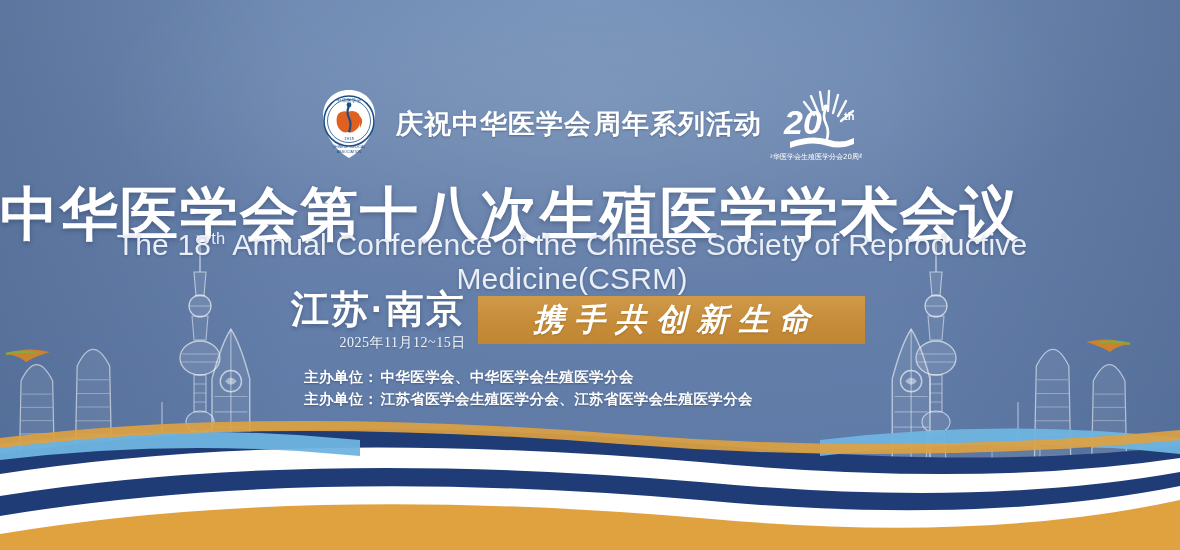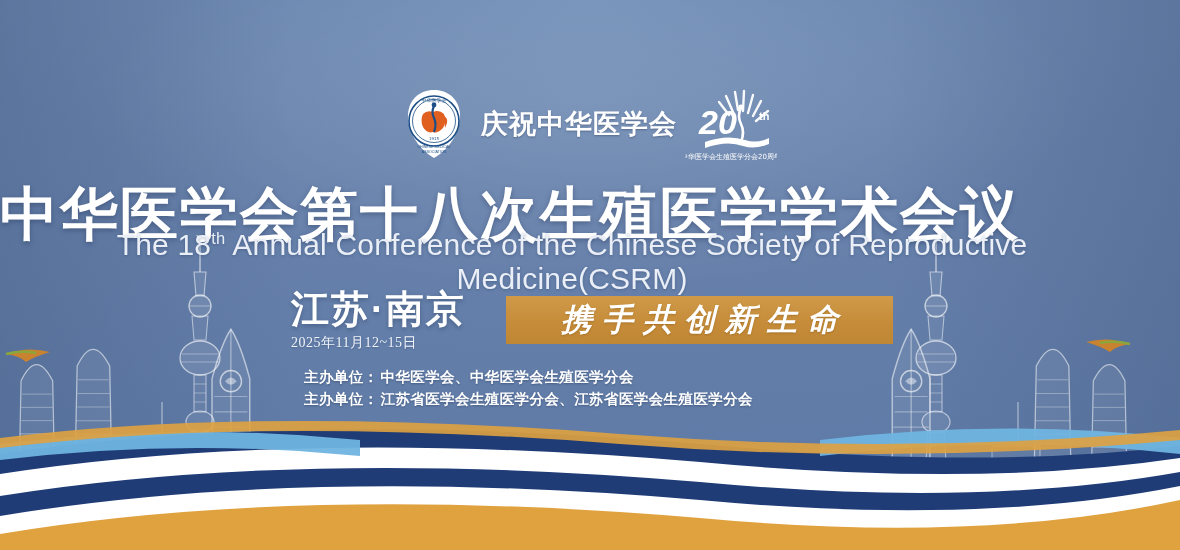--- a/index.html
+++ b/index.html
@@ -63,33 +63,33 @@
     font-family:"DejaVu Sans","Liberation Sans",sans-serif;
   }
   .title-en {
     position:absolute; top:228px; left:0; width:1144px; text-align:center;
     font-size:30px; color:#e9eef7; font-weight:300; letter-spacing:.2px;
     font-family:"Liberation Sans","DejaVu Sans",sans-serif;
     text-shadow:0 1px 3px rgba(28,45,78,.3);
   }
   .title-en sup { font-size:.55em; vertical-align:super; }
   
-  .place-block { position:absolute; top:290px; left:291px; text-align:left; }
+  .place-block { position:absolute; top:290px; left:291px; text-align:right; }
   .place {
     font-size:38px; font-weight:bold; color:#ffffff; letter-spacing:2px;
     text-shadow:0 2px 4px rgba(28,45,78,.35); line-height:1.05;
   }
   .date {
     font-size:14px; color:#f0f4fa; letter-spacing:.5px; margin-top:4px;
     text-shadow:0 1px 2px rgba(28,45,78,.3);
     font-family:Liberation Serif, serif;
   }
   
   .slogan-box {
-    position:absolute; left:506px; top:296px; width:387px; height:48px;
+    position:absolute; left:478px; top:296px; width:387px; height:48px;
     background:linear-gradient(180deg,#cf9a48 0%,#c68c3a 55%,#bf8634 100%);
     display:flex; align-items:center; justify-content:center;
   }
   .slogan-text {
     font-size:31px; color:#ffffff; font-weight:bold; letter-spacing:10px;
     font-family:"DejaVu Serif","Liberation Serif",serif;
     font-style:italic; text-indent:10px;
     text-shadow:0 1px 2px rgba(120,80,20,.4);
   }
   
@@ -301,20 +301,21 @@
           <circle cx="31" cy="17" r="2.4" fill="#1c4f87"></circle>
           <text x="31" y="14" font-size="5" fill="#1c4f87" text-anchor="middle" font-family="DejaVu Sans, sans-serif">中华医学会</text>
           <text x="31" y="52" font-size="4" fill="#1c4f87" text-anchor="middle" font-family="DejaVu Sans, sans-serif">1915</text>
           <text x="31" y="60" font-size="3.6" fill="#1c4f87" text-anchor="middle" font-family="Liberation Sans, sans-serif">CHINESE MEDICAL</text>
           <text x="31" y="65" font-size="3.6" fill="#1c4f87" text-anchor="middle" font-family="Liberation Sans, sans-serif">ASSOCIATION</text>
         </svg>
       </div>
 
       <div class="anniv-text">
         <span class="anniv-cn">庆祝中华医学会</span>
+        <span class="anniv-cn">周年系列活动</span>
       </div>
 
 
       <div class="anniv20-logo">
         <svg viewBox="0 0 92 80" xmlns="http://www.w3.org/2000/svg">
           <g stroke="#ffffff" stroke-width="2.4" stroke-linecap="round" opacity=".95">
             <line x1="53" y1="26" x2="50" y2="8"></line>
               <line x1="58" y1="27" x2="59" y2="7"></line>
             <line x1="63" y1="29" x2="68" y2="11"></line>
               <line x1="68" y1="32" x2="76" y2="17"></line>

